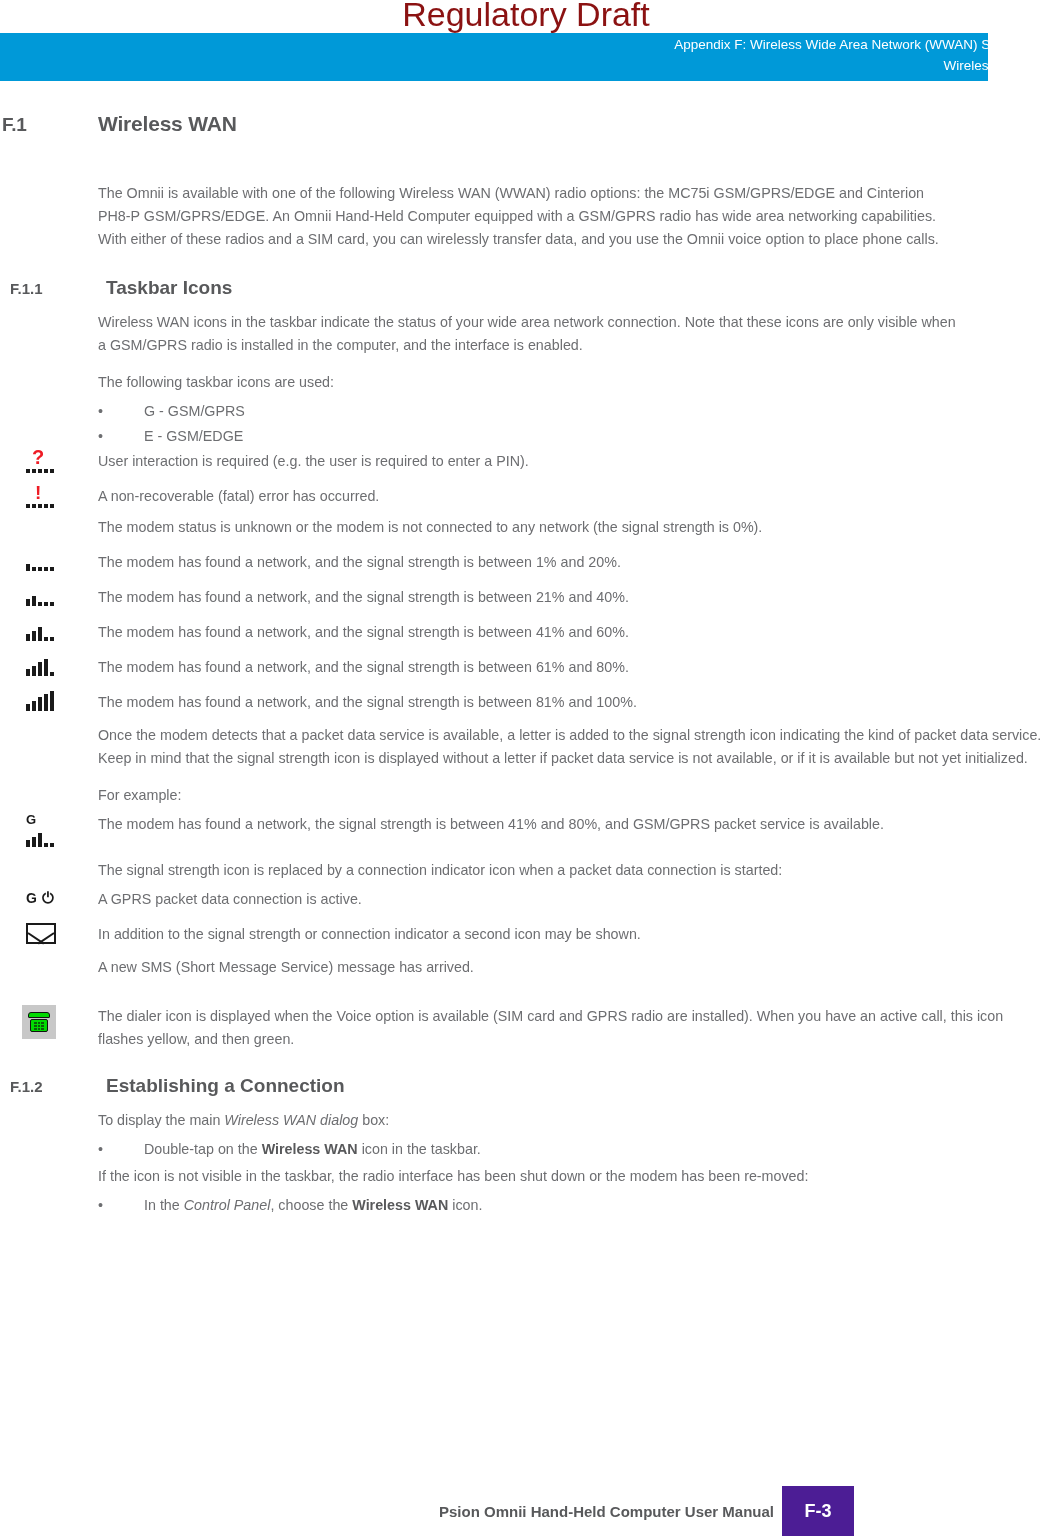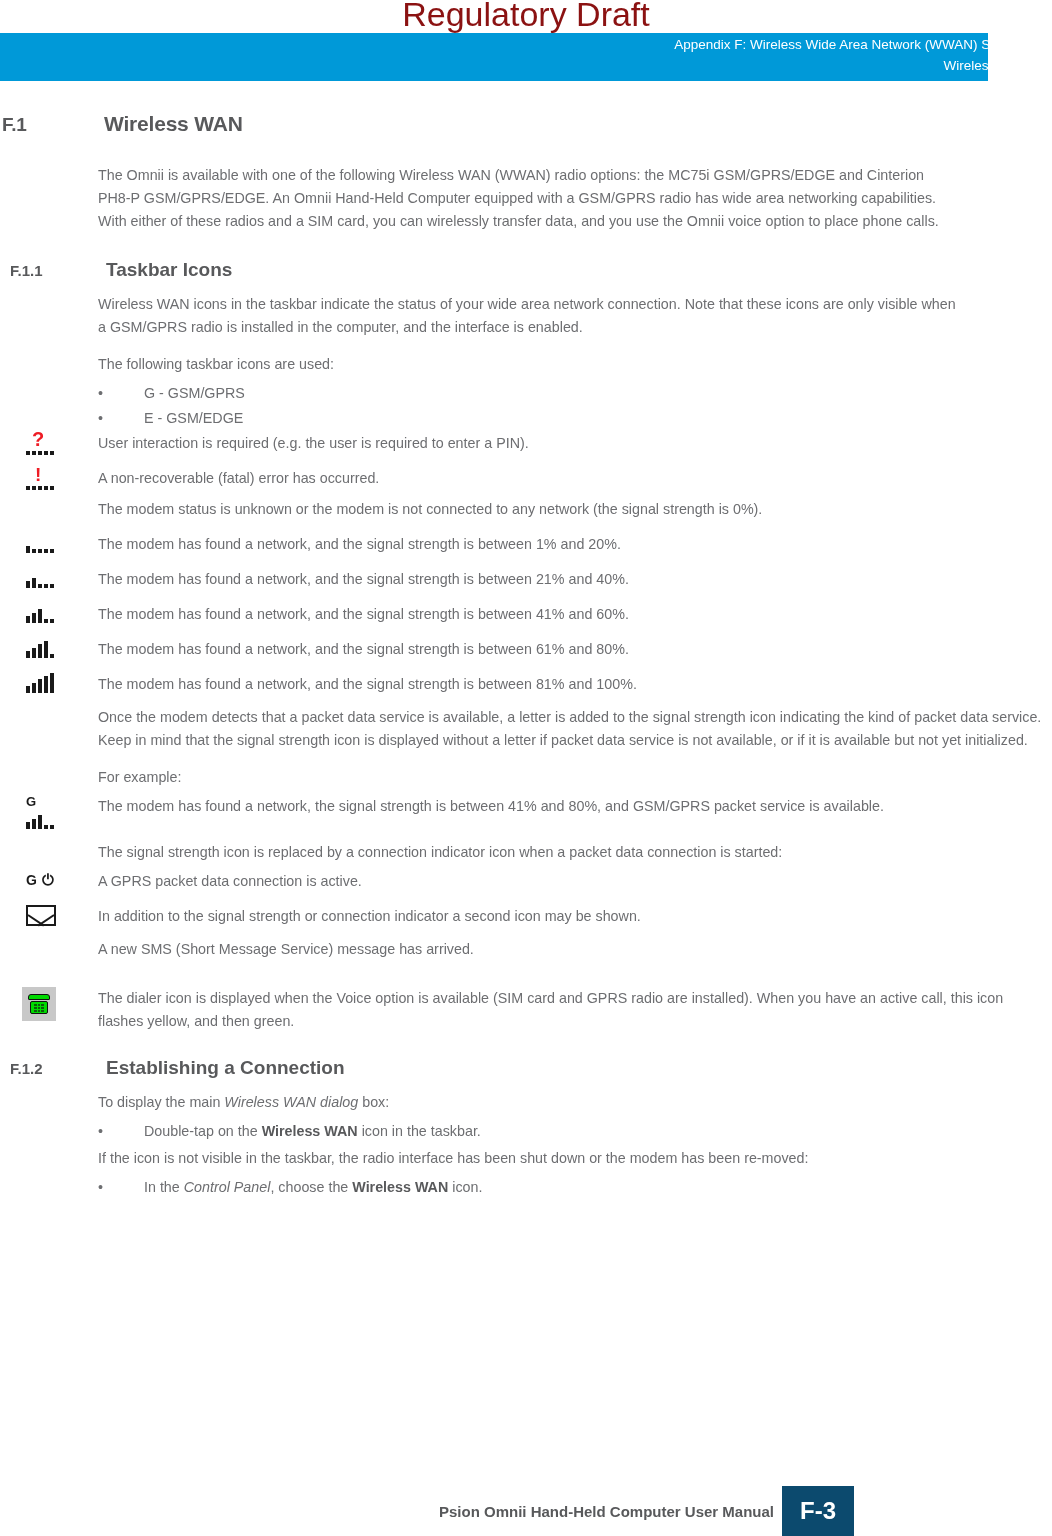--- a/index.html
+++ b/index.html
@@ -60,22 +60,21 @@
   .content {
     position: absolute;
     top: 112px;
     left: 0;
     width: 1052px;
   }
 
   .h1-row {
     display: flex;
     align-items: baseline;
-    margin: 0 0 28px 0;
-    gap: 6px;
+    margin: 0 0 46px 0;
   }
   .h1-num {
     width: 98px;
     padding-left: 2px;
     box-sizing: border-box;
     font-size: 19px;
     font-weight: bold;
     color: #58595b;
     letter-spacing: -0.3px;
   }
@@ -323,23 +322,23 @@
     font-weight: bold;
     color: #58595b;
     white-space: nowrap;
   }
   .footer-page {
     position: absolute;
     right: 0;
     bottom: 0;
     width: 72px;
     height: 50px;
-    background: #0c4a6e;
+    background: #4c1d95;
     color: #ffffff;
-    font-size: 24px;
+    font-size: 18px;
     font-weight: bold;
     display: flex;
     align-items: center;
     justify-content: center;
     letter-spacing: 0px;
   }
   em { font-style: italic; }
   strong { font-weight: bold; color: #58595b; }
 </style>
 </head>

